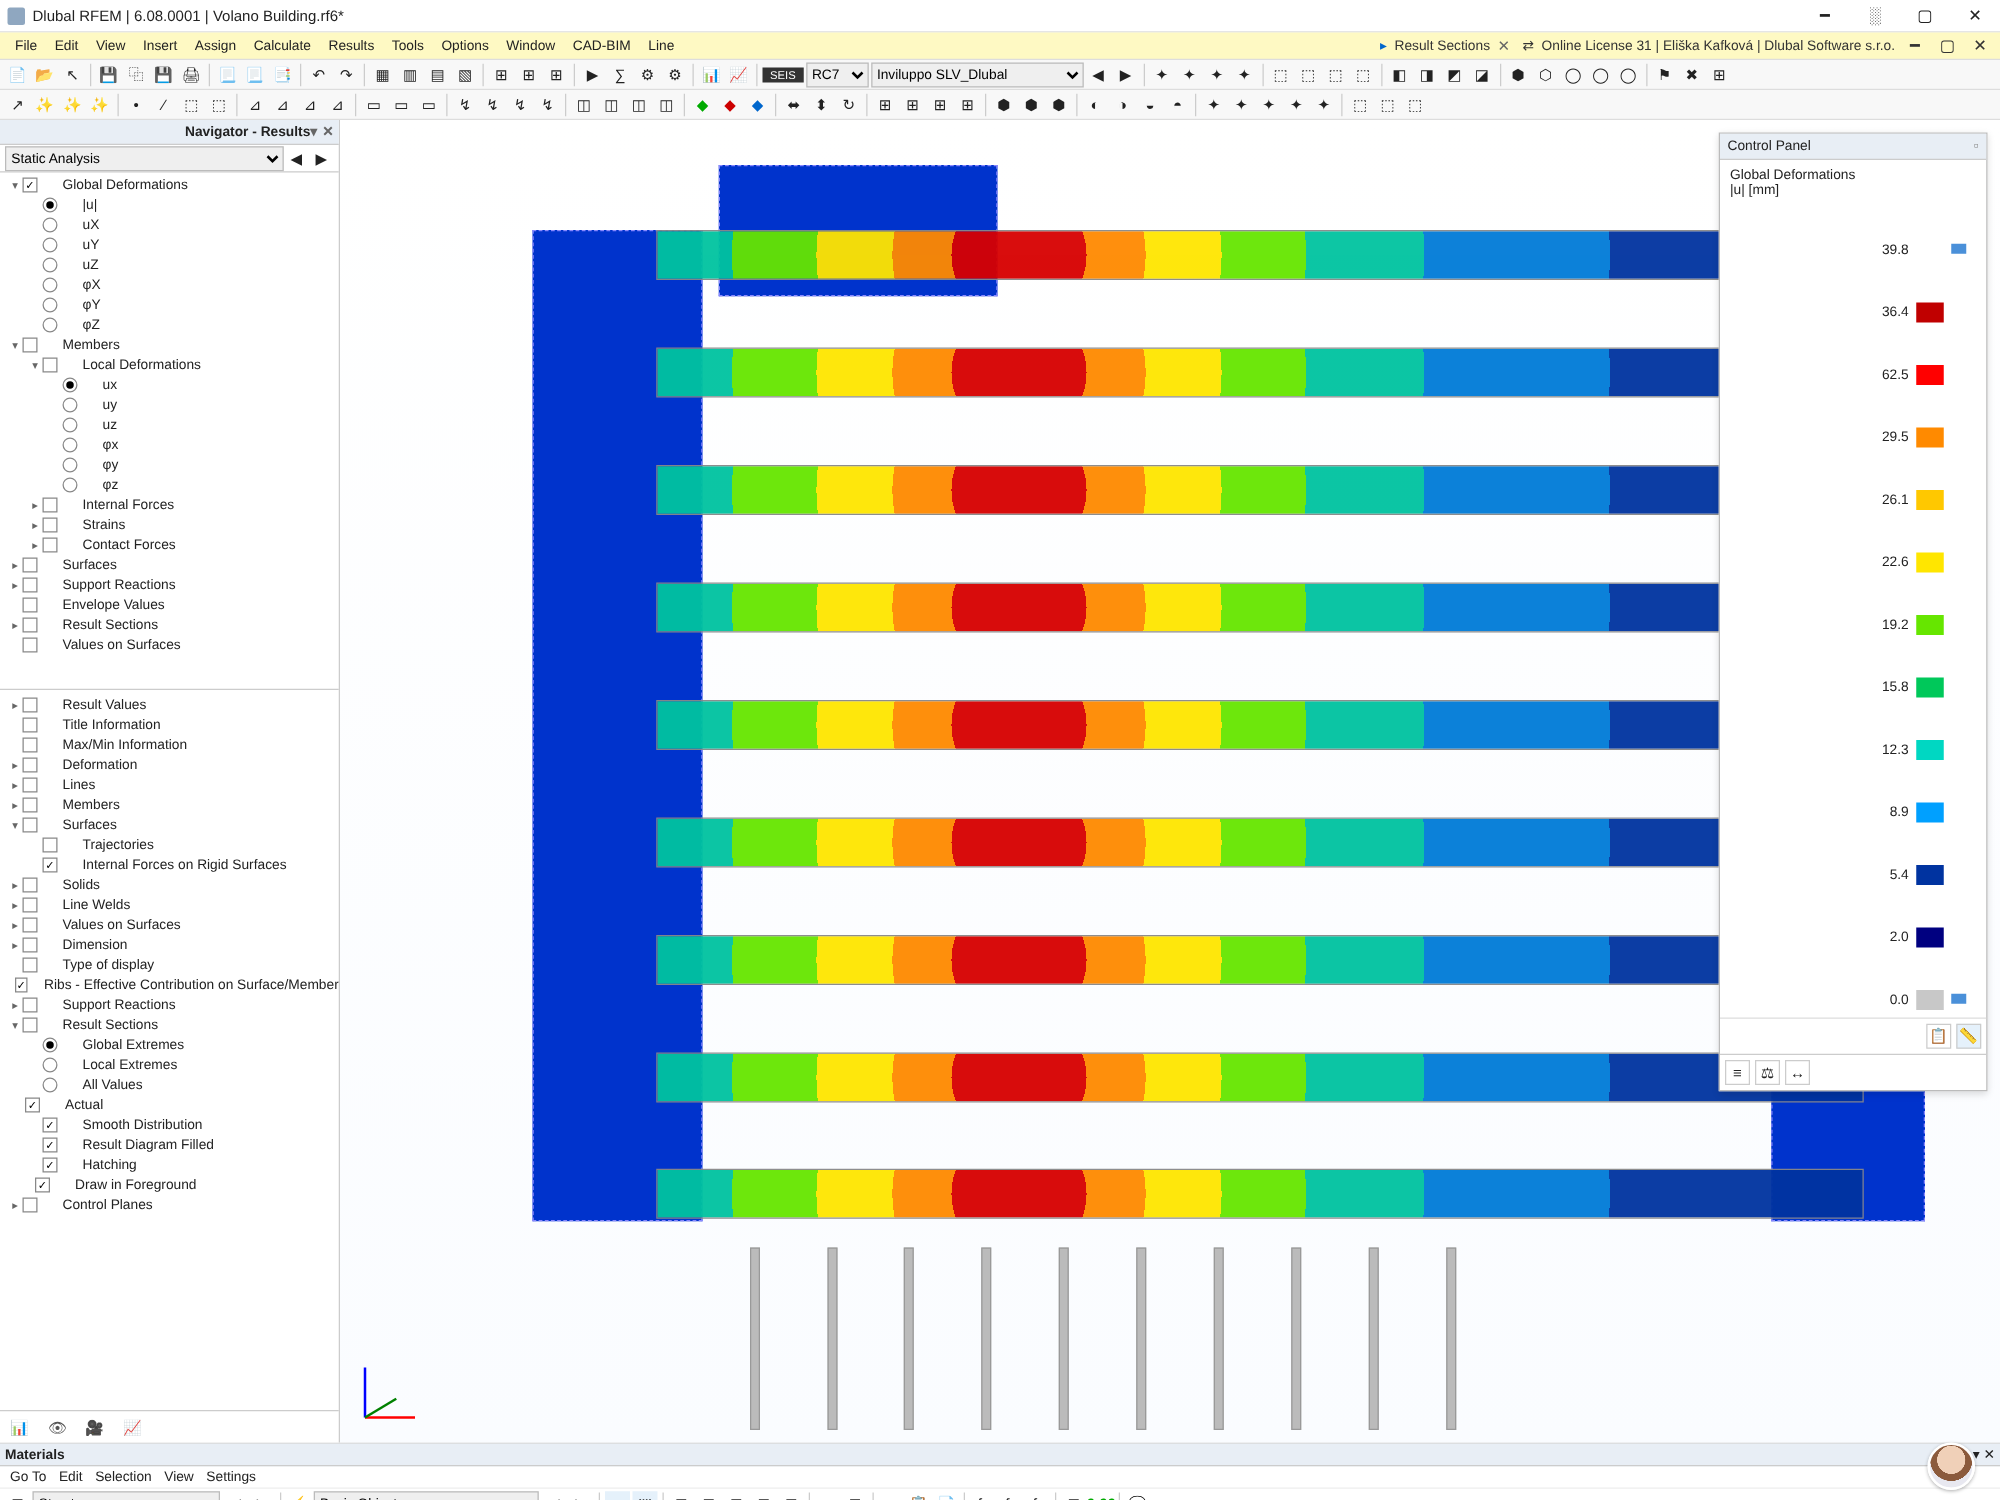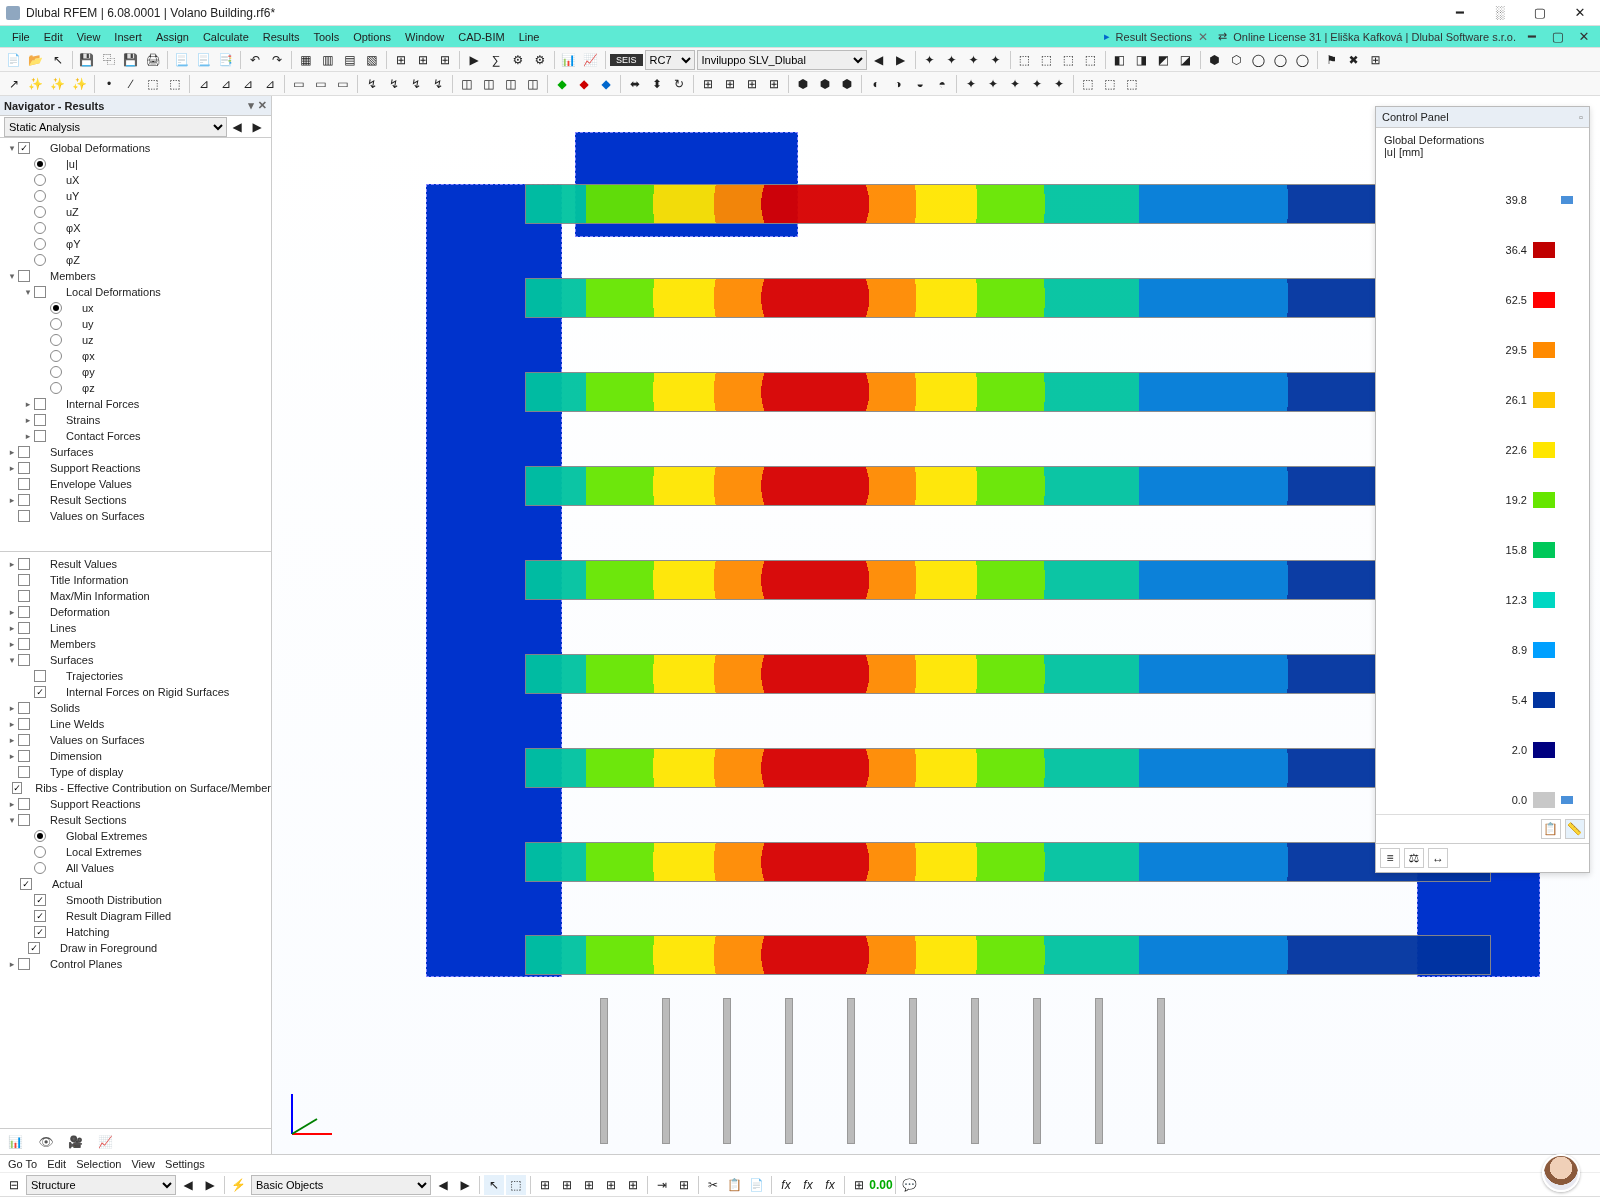--- a/index.html
+++ b/index.html
@@ -3,33 +3,33 @@
 <meta charset="utf-8">
 <style>
 html,body{margin:0;padding:0;font-family:"Segoe UI",Tahoma,sans-serif;font-size:11px;background:#f0f0f0;color:#222;overflow:hidden;height:100vh;}
 *{box-sizing:border-box;}
 .titlebar{height:26px;background:#fff;display:flex;align-items:center;justify-content:space-between;border-bottom:1px solid #ddd;padding:0 0 0 6px;}
 .titlebar .left{display:flex;align-items:center;gap:6px;}
 .titlebar .appicon{width:14px;height:14px;background:#8fa7c0;border-radius:2px;}
 .titletext{font-size:12px;}
 .winbtns{display:flex;}
 .winbtn{width:40px;height:26px;display:flex;align-items:center;justify-content:center;font-size:13px;}
-.menubar{height:22px;background:#5eead4;display:flex;align-items:center;padding:0 6px;border-bottom:1px solid #ddd;font-size:11px;justify-content:space-between;}
+.menubar{height:22px;background:#fef9c3;display:flex;align-items:center;padding:0 6px;border-bottom:1px solid #ddd;font-size:11px;justify-content:space-between;}
 .menuleft{display:flex;gap:2px;}
 .menuitem{padding:2px 6px;cursor:default;}
 .menuright{display:flex;align-items:center;gap:6px;font-size:11px;color:#333;}
 .menuright .close-x{color:#666;font-size:12px;margin-right:4px;}
 .toolbar{height:24px;background:#f8f8f8;border-bottom:1px solid #ddd;display:flex;align-items:center;padding:0 4px;gap:2px;overflow:hidden;white-space:nowrap;}
 .tbtn{width:20px;height:20px;display:flex;align-items:center;justify-content:center;border:1px solid transparent;font-size:12px;}
 .tsep{width:1px;height:18px;background:#ccc;margin:0 2px;}
 .tcombo{height:20px;font-size:11px;border:1px solid #bbb;}
 .seis{background:#333;color:#fff;padding:1px 6px;font-size:9px;}
 .body{display:flex;height:calc(100vh - 26px - 22px - 24px - 24px - 24px - 22px);}
 .navigator{width:272px;background:#fff;border-right:1px solid #ccc;display:flex;flex-direction:column;font-size:11px;}
-.navheader{height:20px;background:#e8eef5;border-bottom:1px solid #ccc;display:flex;align-items:center;justify-content:space-between;padding:4px 4px;font-weight:bold;}
+.navheader{height:20px;background:#e8eef5;border-bottom:1px solid #ccc;display:flex;align-items:center;justify-content:flex-end;padding:4px 4px;font-weight:bold;}
 .navheader .navbtns{display:flex;gap:4px;color:#666;}
 .navtoolbar{height:22px;border-bottom:1px solid #ccc;display:flex;align-items:center;padding:0 4px;justify-content:space-between;}
 .navtree{flex:1;overflow-y:auto;padding:2px 0;}
 .treeitem{display:flex;align-items:center;height:16px;padding-left:6px;white-space:nowrap;cursor:default;}
 .exp{width:12px;text-align:center;color:#666;font-size:9px;}
 .chk{width:12px;height:12px;border:1px solid #888;margin-right:3px;background:#fff;display:inline-flex;align-items:center;justify-content:center;font-size:9px;}
 .chk.on::after{content:"✓";color:#000;}
 .radio{width:12px;height:12px;border:1px solid #888;border-radius:50%;margin-right:3px;display:inline-flex;align-items:center;justify-content:center;}
 .radio.on::after{content:"";width:6px;height:6px;border-radius:50%;background:#000;}
 .ticon{width:14px;height:12px;margin-right:3px;display:inline-block;}
@@ -675,20 +675,24 @@
       <div class="cpfoot" style="justify-content:flex-start;border-top:1px solid #ccc">
         <span class="tbtn">≡</span>
         <span class="tbtn">⚖</span>
         <span class="tbtn">↔</span>
       </div>
     </div>
   </div>
 </div>
 
 <div class="bottompanel">
+  <div class="bphead">
+    <span style="font-weight:bold">Materials</span>
+    <span><span>▾</span> <span>✕</span></span>
+  </div>
   <div class="bpmenu" id="bpmenu">
       <span>Go To</span>
       <span>Edit</span>
       <span>Selection</span>
       <span>View</span>
       <span>Settings</span>
     </div>
   <div class="bptools">
     <span class="tbtn">⊟</span>
     <select class="tcombo" style="width:150px"><option>Structure</option></select>

